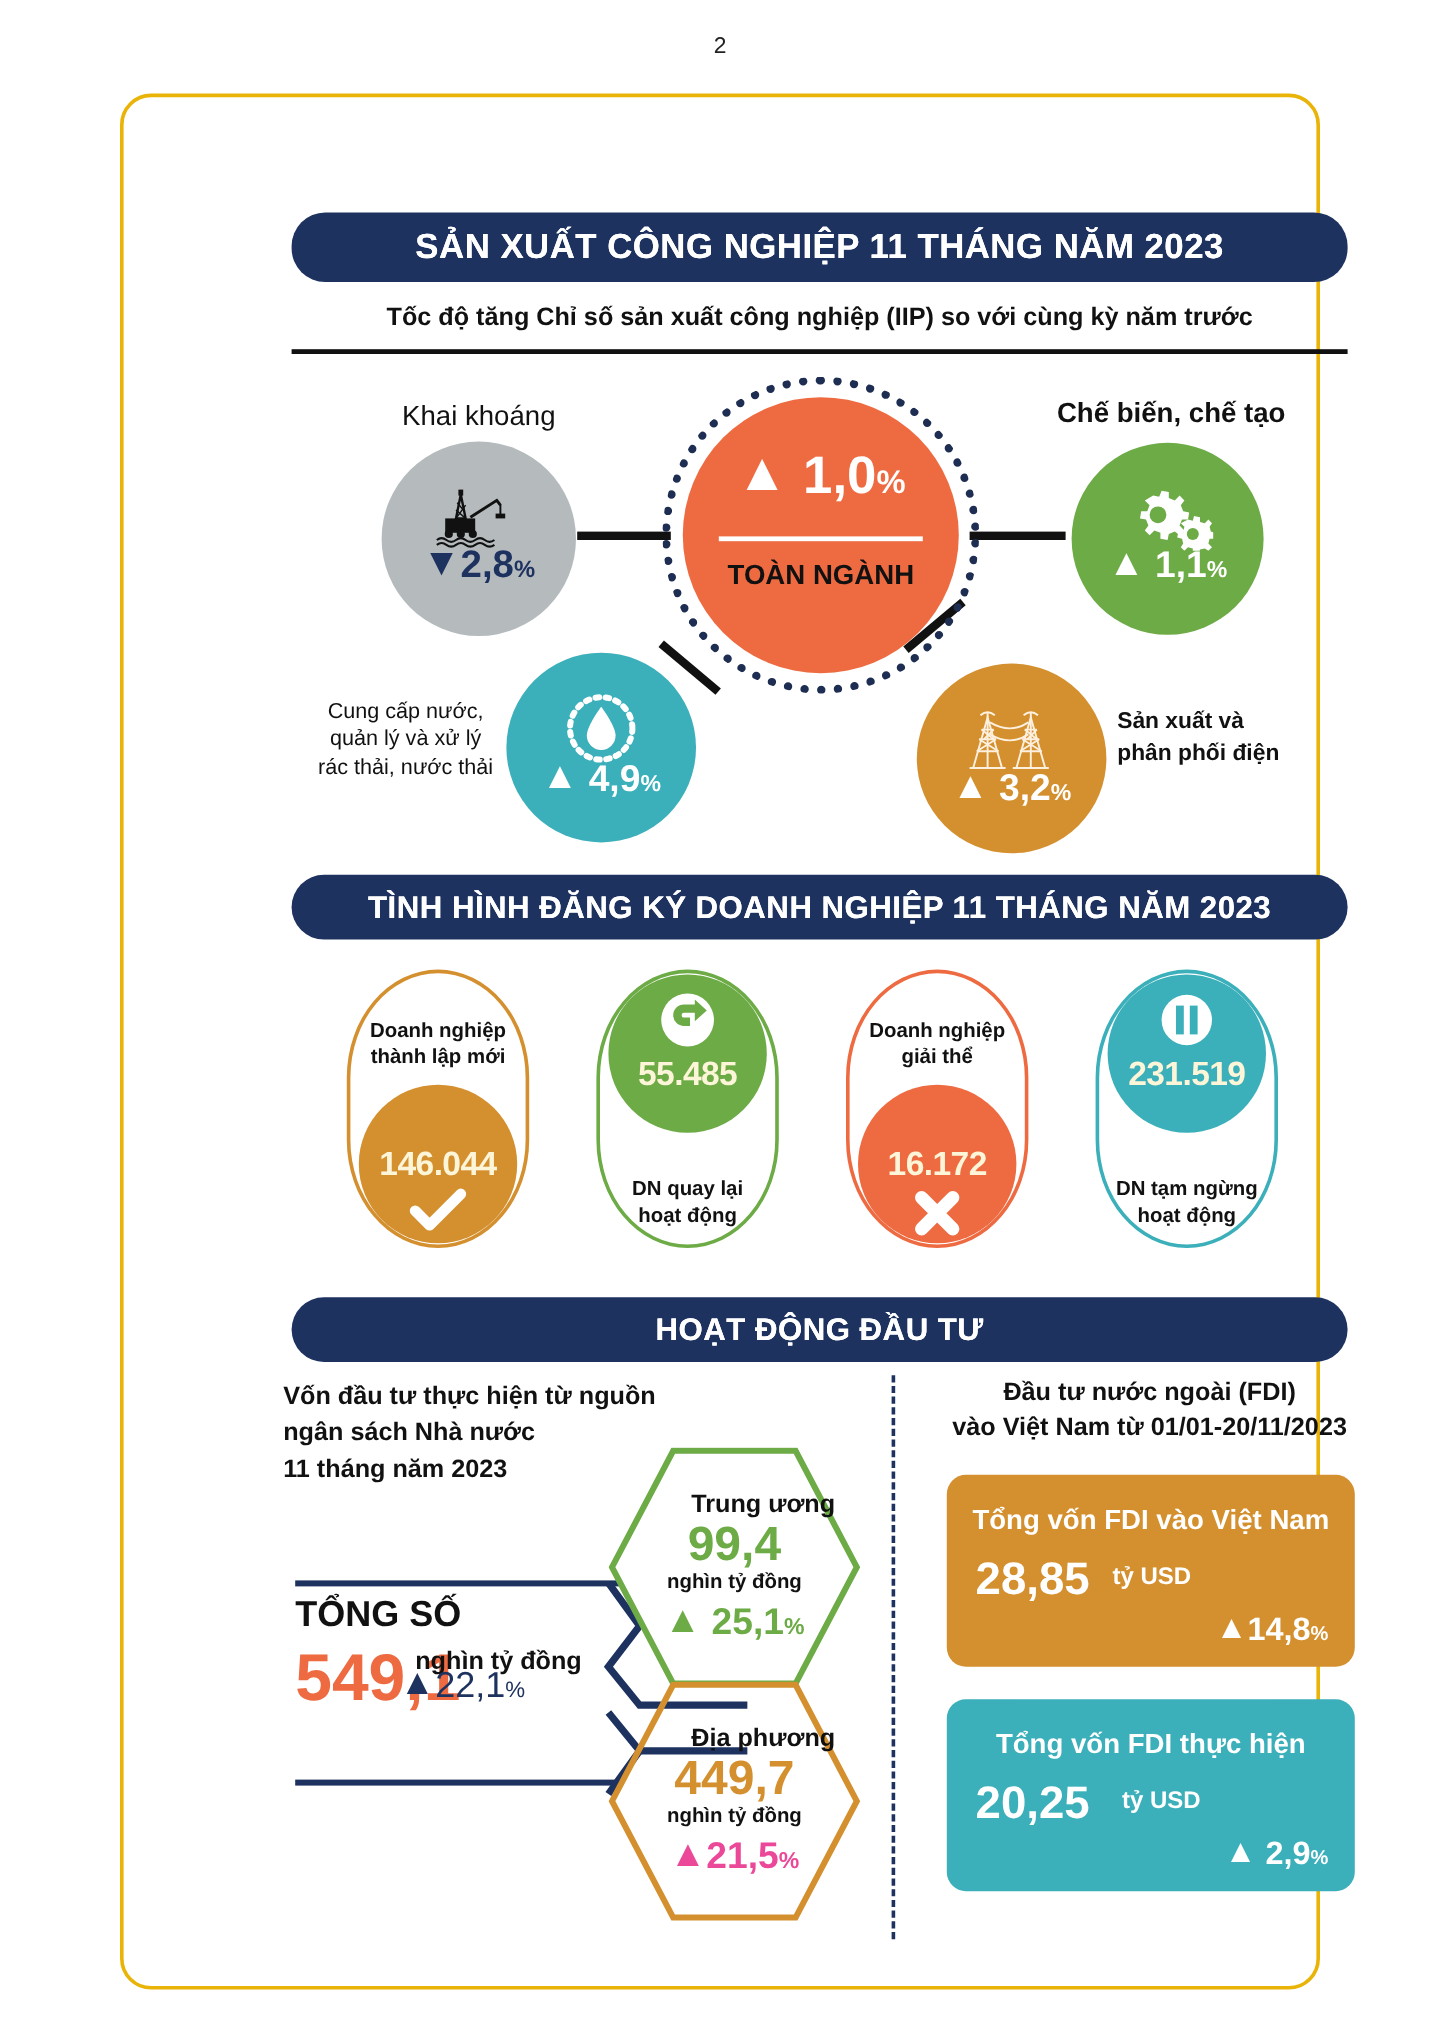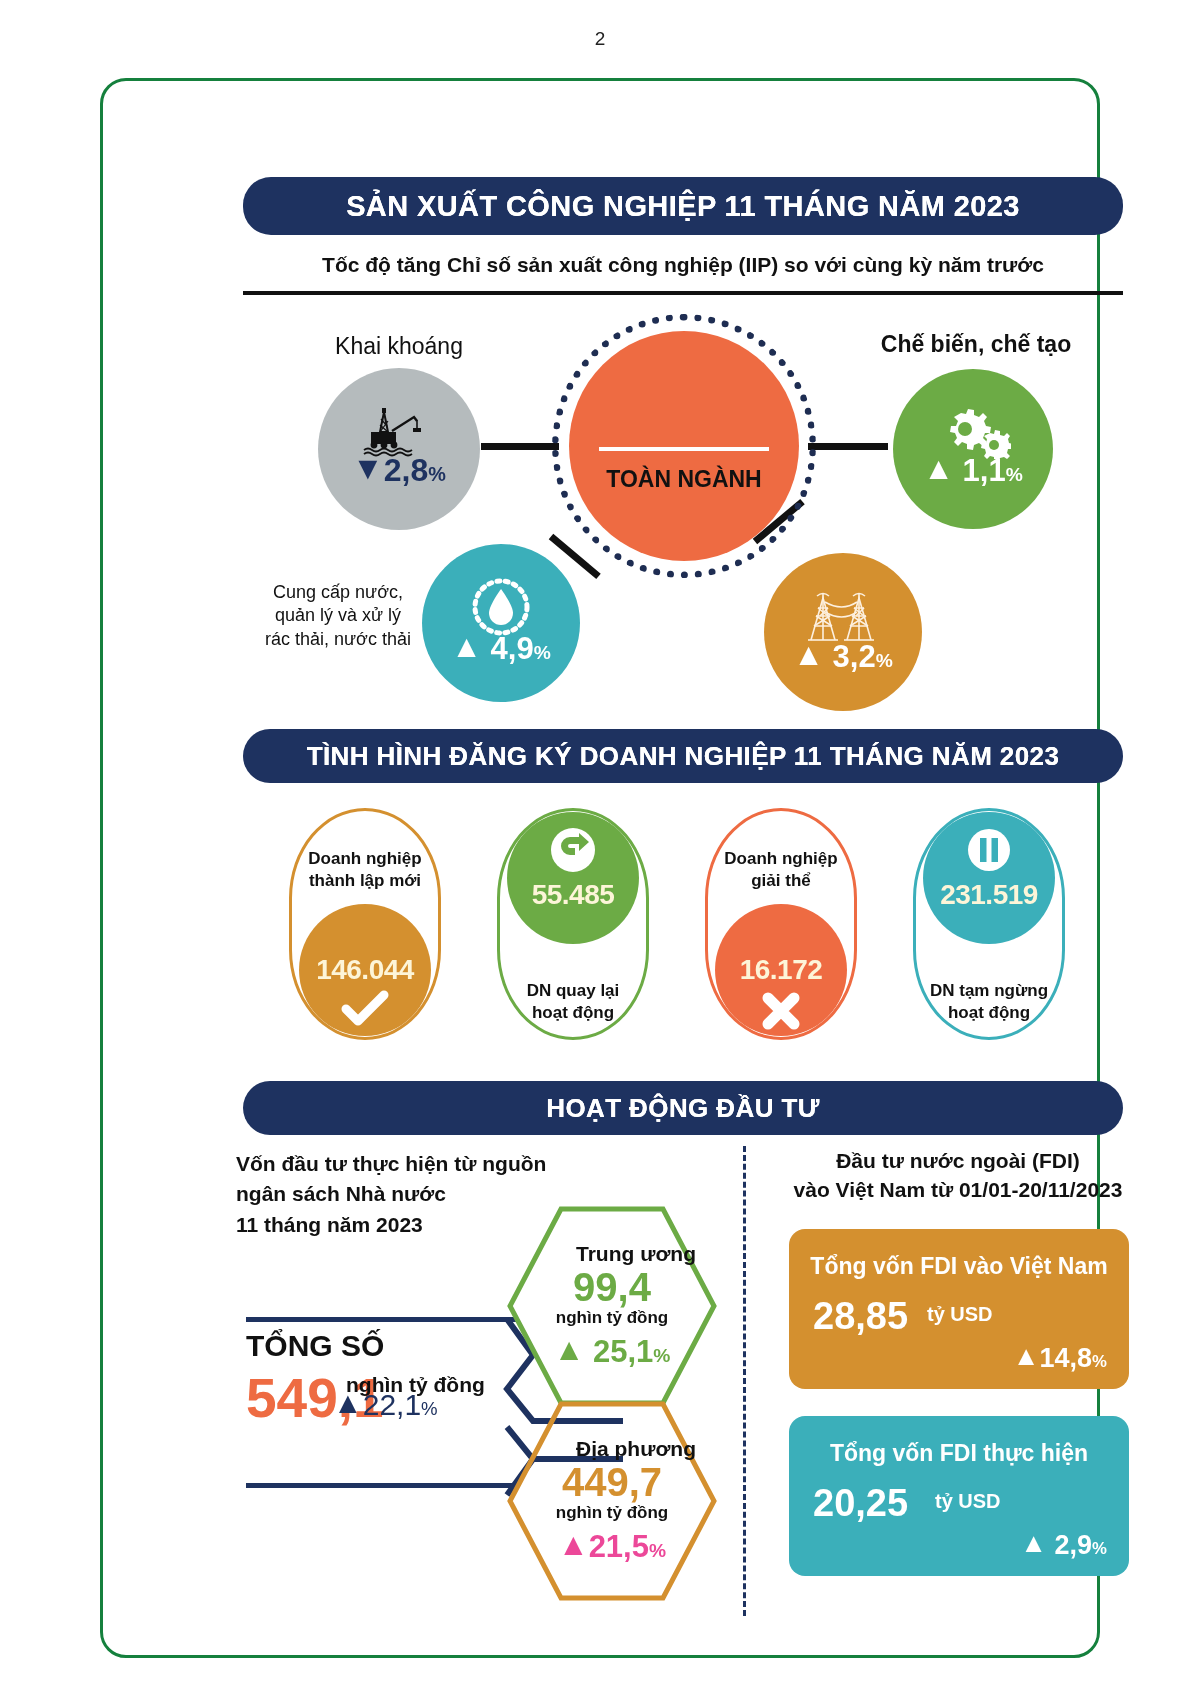--- a/index.html
+++ b/index.html
@@ -10,21 +10,21 @@
     position: relative;
     overflow: hidden;
   }
   .page-num {
     position: absolute; top: 28px; left: 0; width: 1200px;
     text-align: center; font-size: 19px; color: #222;
   }
   .sheet {
     position: absolute; left: 100px; top: 78px;
     width: 1000px; height: 1580px;
-    border: 3px solid #15803d; border-radius: 26px; background: #fff;
+    border: 3px solid #eab308; border-radius: 26px; background: #fff;
   }
   .band {
     position: absolute; background: #1e3260; border-radius: 28px;
     color: #fff; display: flex; align-items: center; justify-content: center;
     font-weight: bold; letter-spacing: .4px;
     text-shadow: 0 0 0 #fff;
   }
   .band span { display:block; }
 
   
@@ -169,20 +169,23 @@
       <path d="M4 43 q4 -3 8 0 t8 0 t8 0 t8 0 t8 0 t8 0" stroke="#111" stroke-width="1.8" fill="none"></path>
       <path d="M4 47 q4 -3 8 0 t8 0 t8 0 t8 0 t8 0 t8 0" stroke="#111" stroke-width="1.8" fill="none"></path>
     </svg>
   </div>
   <div id="v-mine">
     <span class="tri">▼</span><span>2,8</span><span class="pct">%</span>
   </div>
 
   <div id="ring-center"></div>
   <div class="circ" id="c-center"></div>
+  <div id="v-center">
+    <span class="tri">▲</span> <span>1,0</span><span class="pct">%</span>
+  </div>
   <div id="hr-center"></div>
   <div id="lbl-center">TOÀN NGÀNH</div>
 
   <div id="lbl-manu">Chế biến, chế tạo</div>
   <div class="circ" id="c-manu">
     <svg width="76" height="52" viewBox="0 0 76 52" style="margin-top:-32px">
       <g fill="#fff">
         <path d="M26 6 l5 1 2-5 6 1 0 5 5 2 4-4 4 4 -3 4 2 5 5 1 -1 6 -5 0 -2 5 4 4 -4 4 -4-3 -5 2 -1 5 -6-1 0-5 -5-2 -4 4 -4-4 3-4 -2-5 -5-1 1-6 5 0 2-5 -4-4z"></path>
         <circle cx="30" cy="22" r="7" fill="#6cab45"></circle>
       </g>
@@ -200,20 +203,21 @@
   <div class="circ" id="c-water">
     <svg width="64" height="64" viewBox="0 0 64 64" style="margin-top:-32px">
       <circle cx="32" cy="32" r="26" fill="none" stroke="#fff" stroke-width="5" stroke-dasharray="3 5.4" stroke-linecap="round"></circle>
       <path d="M32 14 C32 14 44 30 44 38 a12 12 0 0 1 -24 0 C20 30 32 14 32 14 Z" fill="#fff"></path>
     </svg>
   </div>
   <div id="v-water">
     <span class="tri">▲</span> <span>4,9</span><span class="pct">%</span>
   </div>
 
+  <div id="lbl-elec">Sản xuất và<br>phân phối điện</div>
   <div class="circ" id="c-elec">
     <svg width="84" height="58" viewBox="0 0 84 58" style="margin-top:-30px">
       <g stroke="#fdf0df" stroke-width="1.6" fill="none">
         <path d="M16 8 q6 -5 12 0"></path>
           <path d="M22 6 v46"></path>
         <path d="M10 52 L22 10 L34 52"></path>
         <path d="M13 38 h18 M15 28 h14 M17 20 h10"></path>
         <path d="M13 38 L29 28 M15 28 L31 38 M17 20 L27 28 M19 28 L27 20"></path>
         <path d="M7 52 h30"></path>
         <path d="M52 8 q6 -5 12 0"></path>

